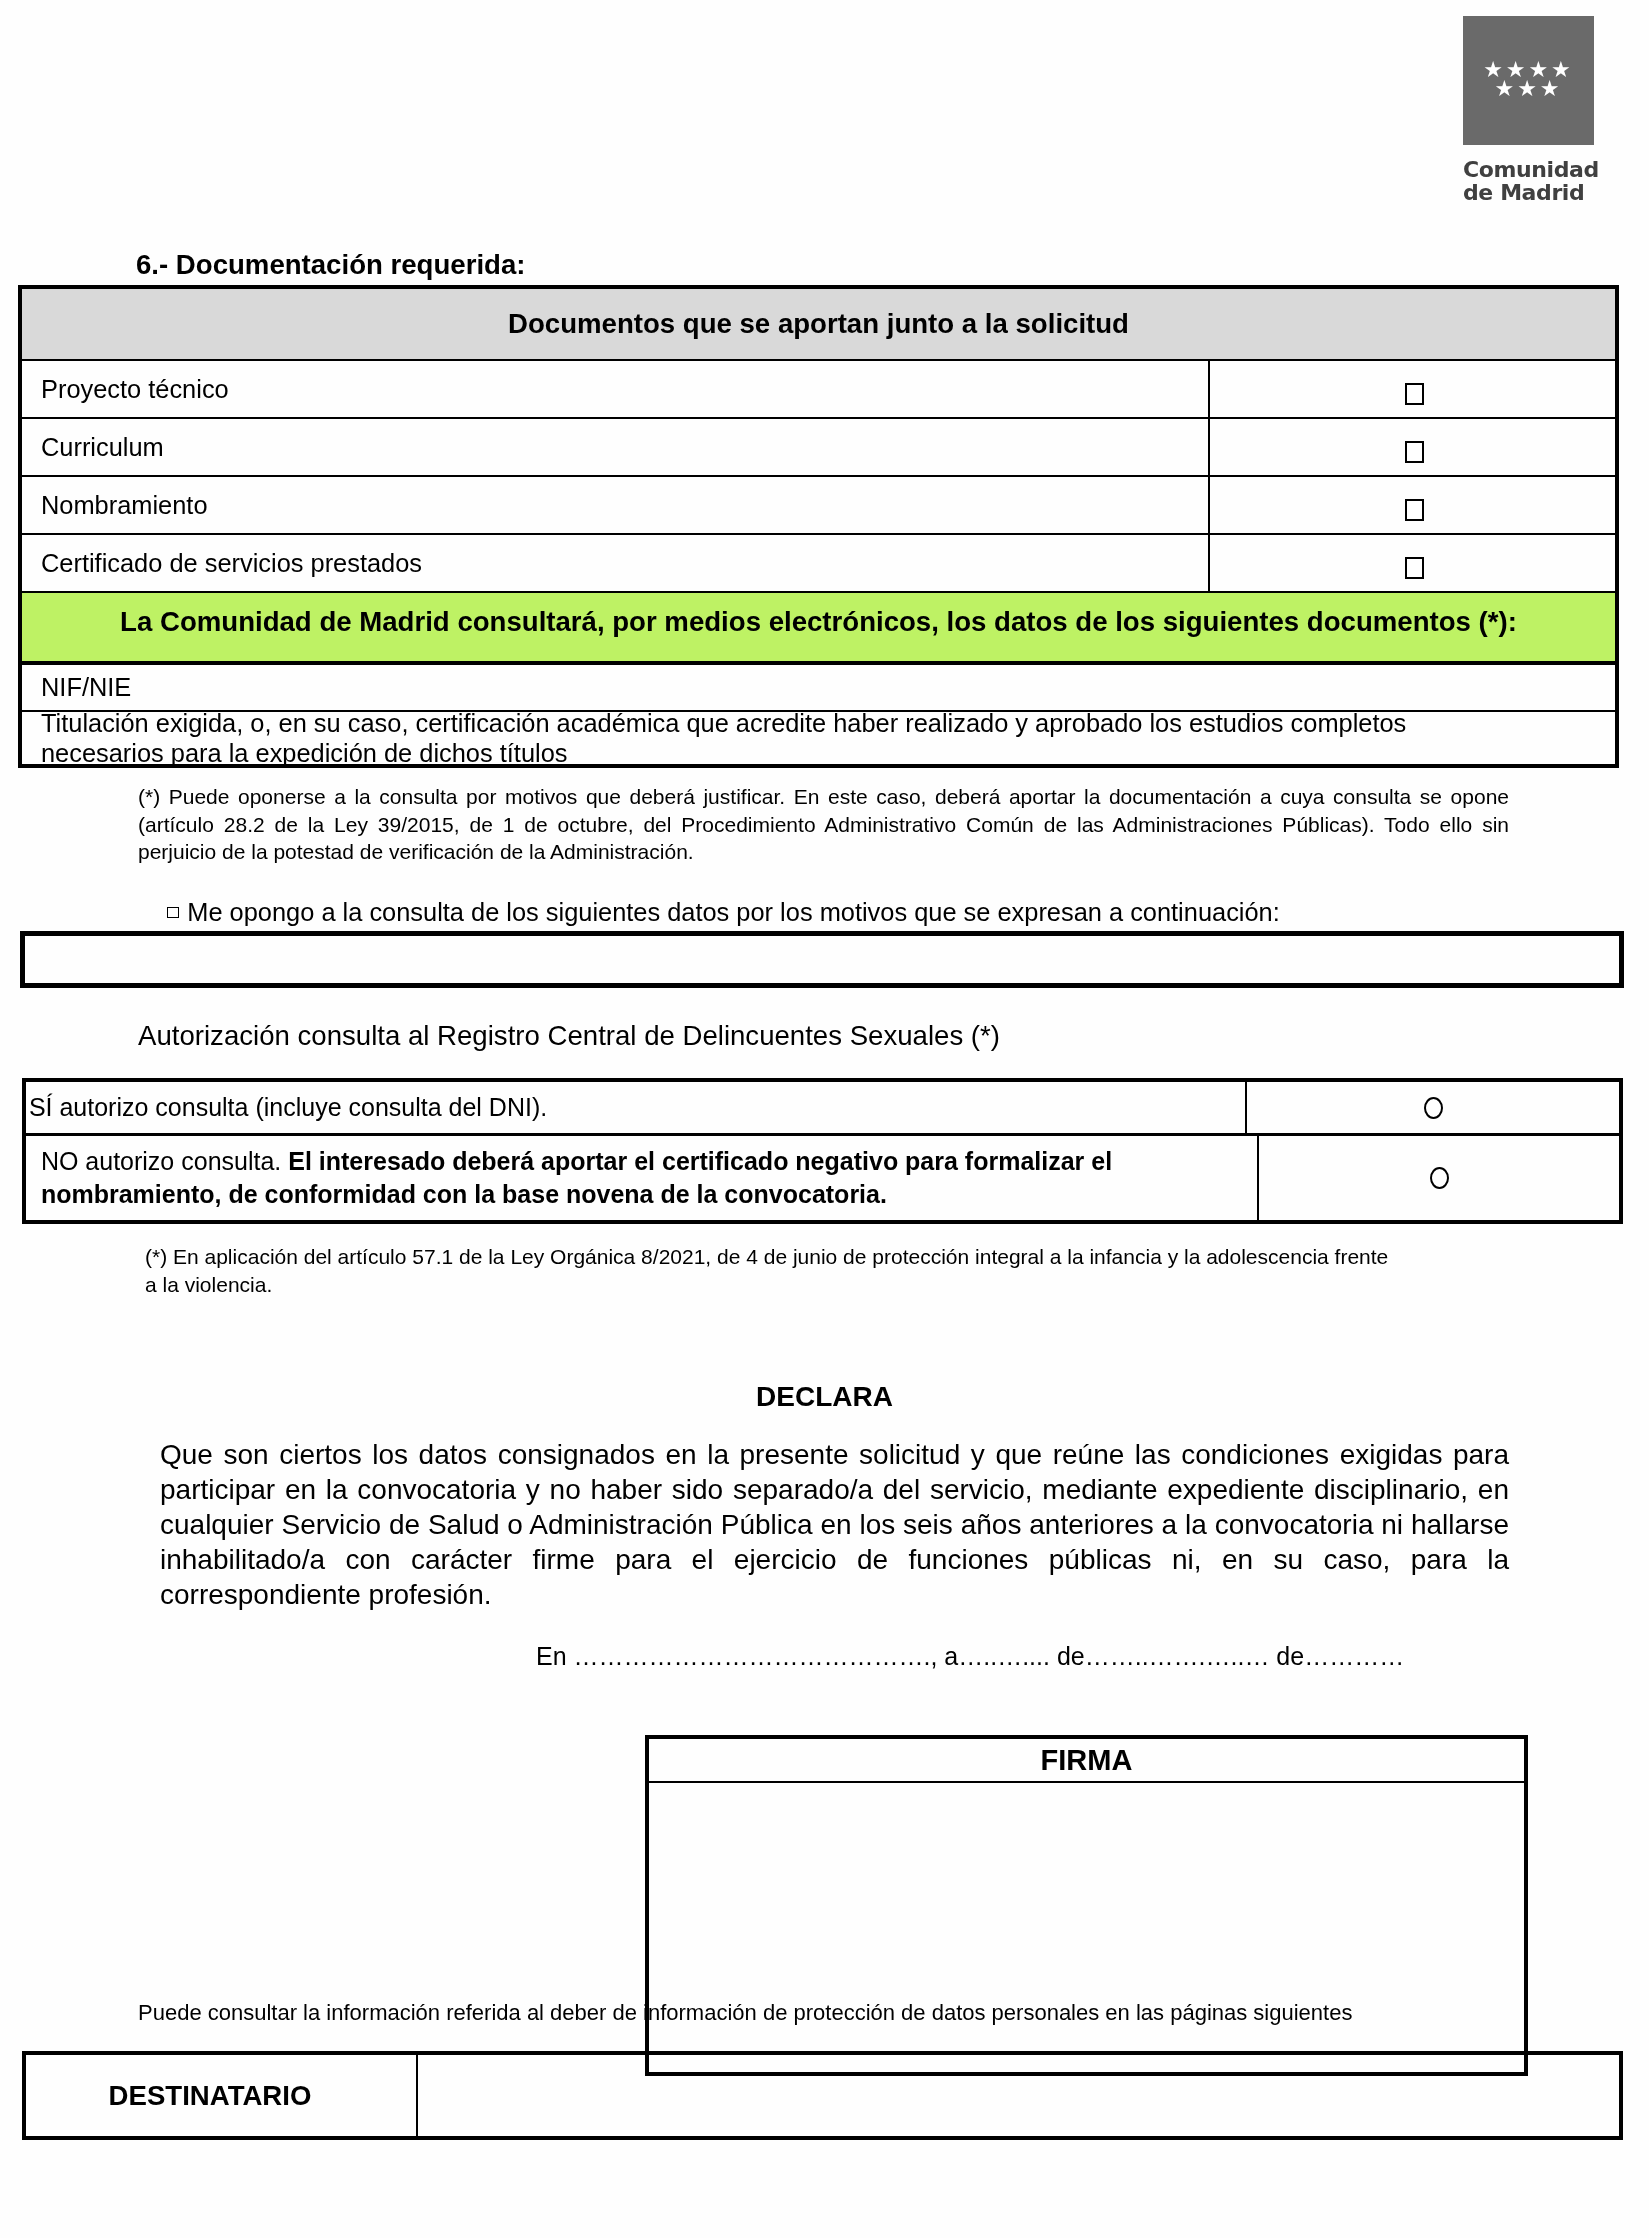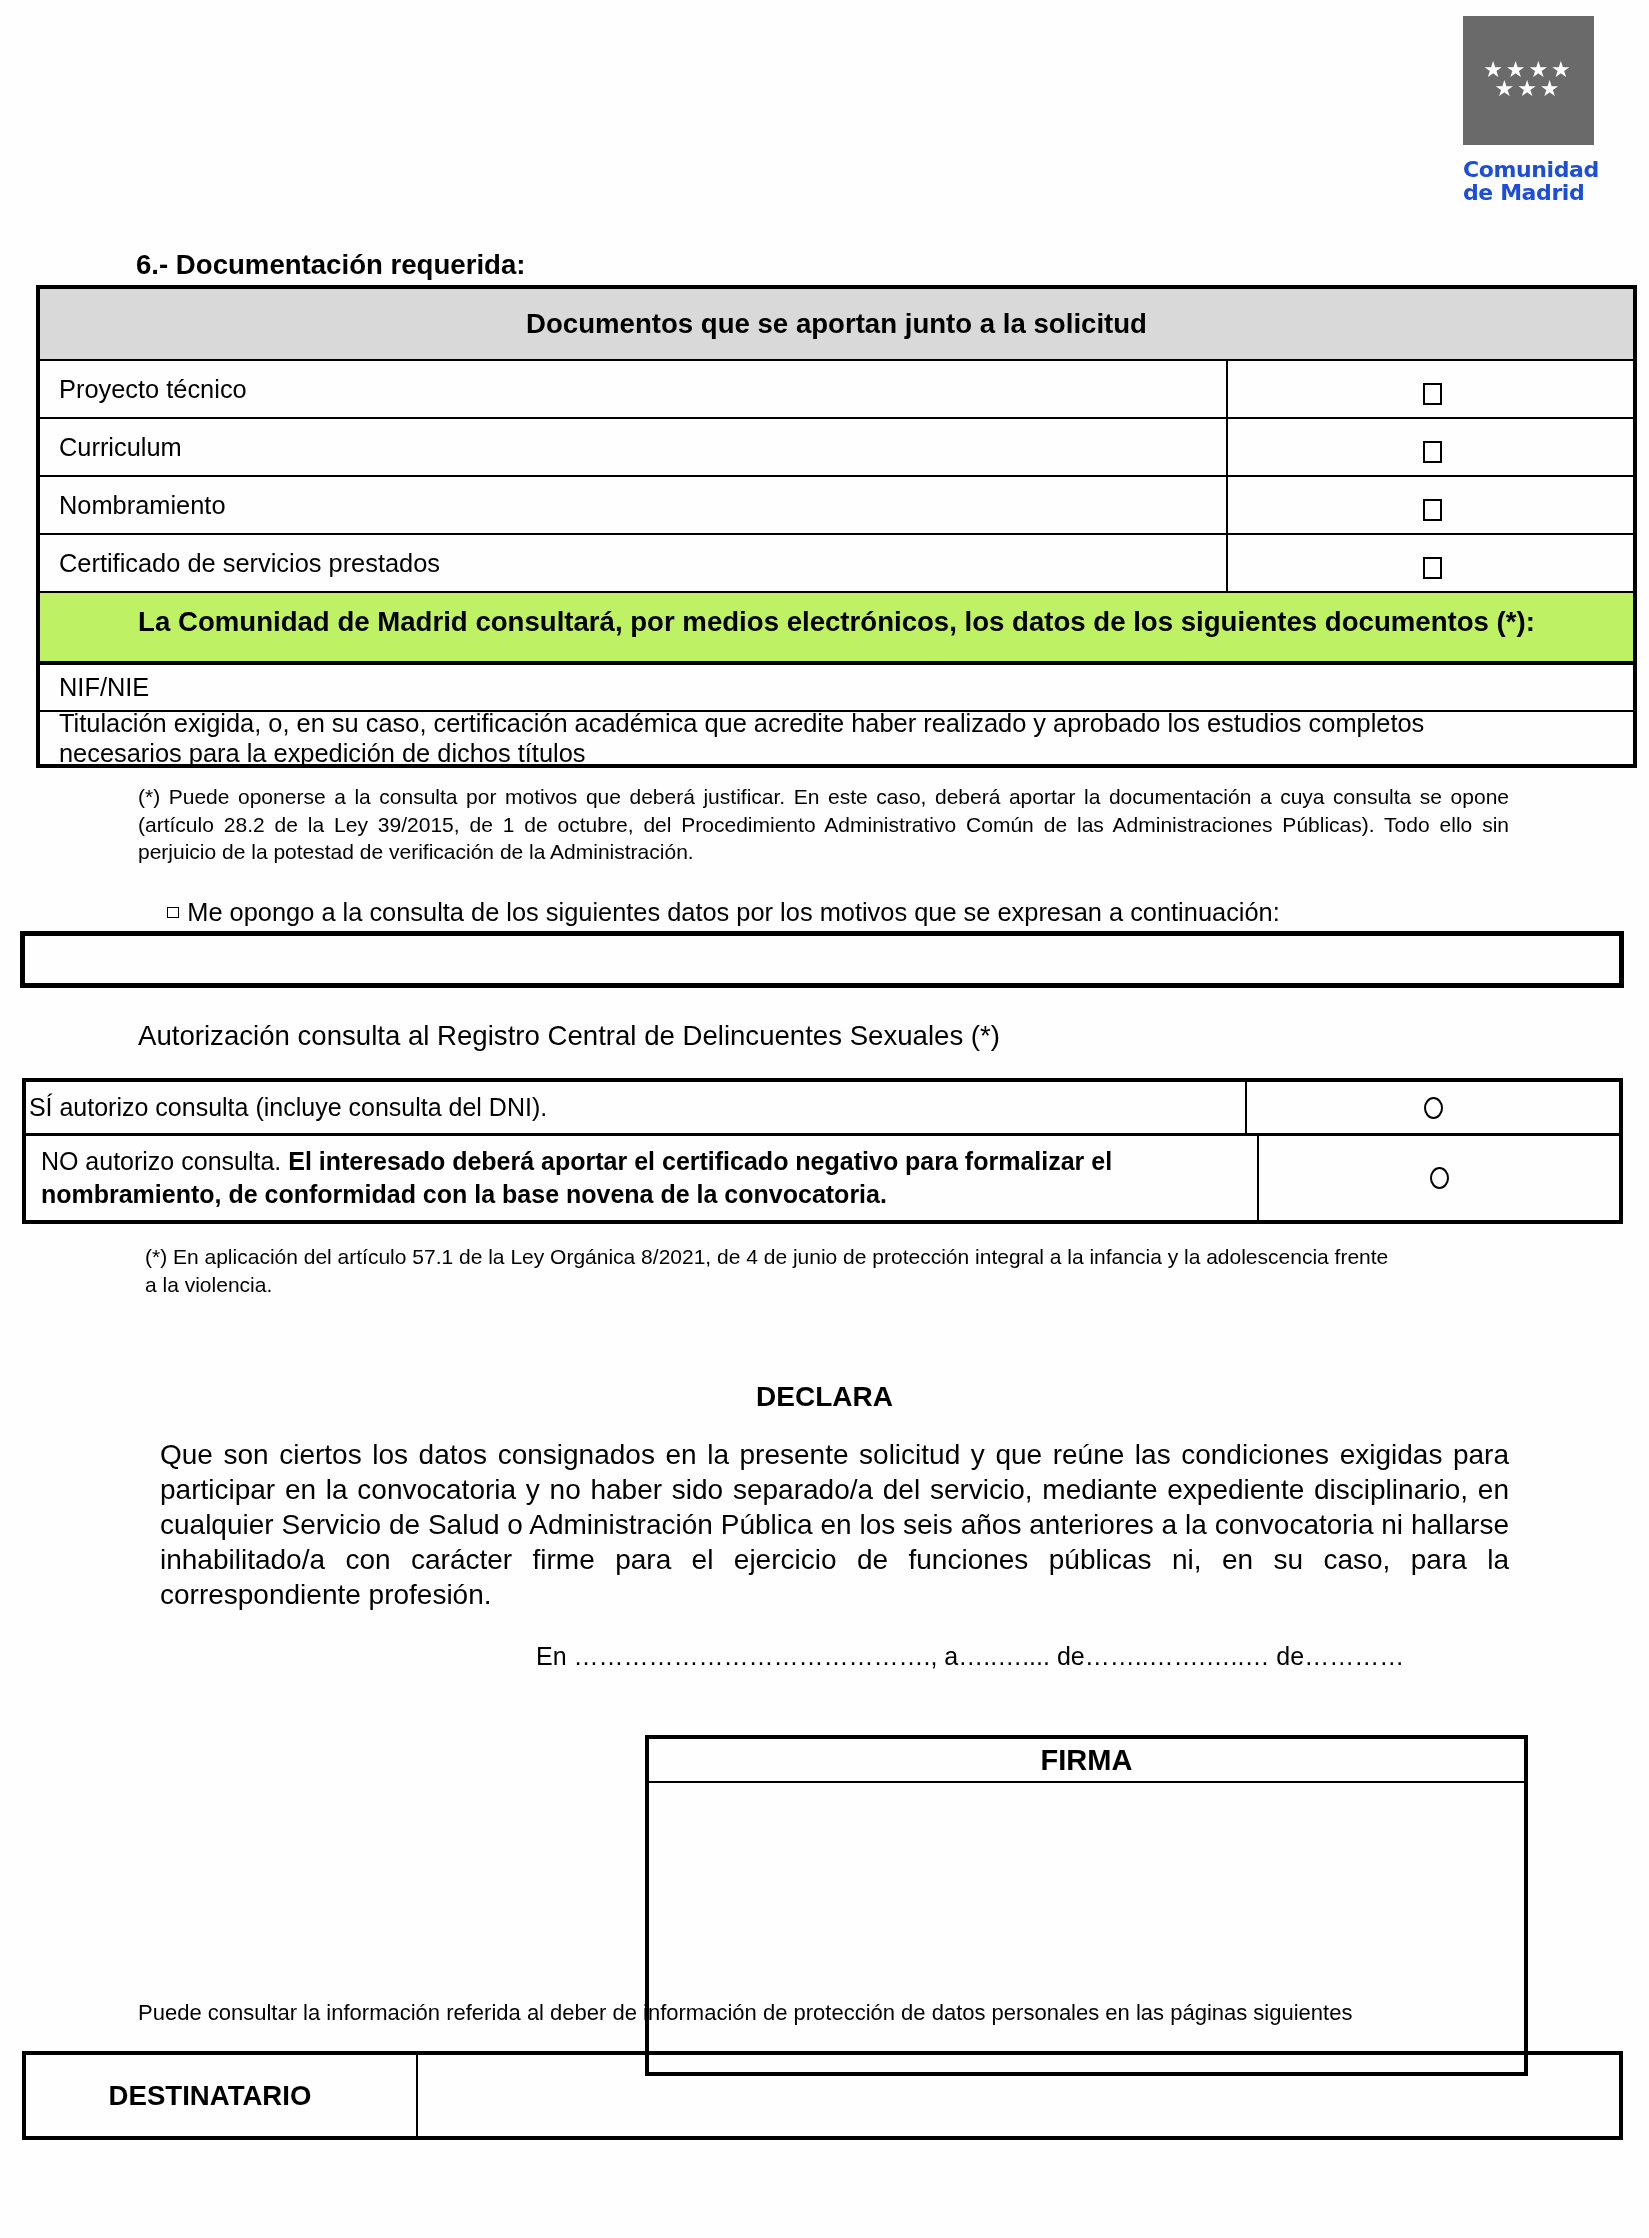--- a/index.html
+++ b/index.html
@@ -4,26 +4,26 @@
   <style>
     * { box-sizing: border-box; margin: 0; padding: 0; }
     html, body { width: 1649px; height: 2239px; background: #fefefe; overflow: hidden; }
     body { position: relative; font-family: "Liberation Sans", sans-serif; color: #000; }
     .abs { position: absolute; }
 
     
     .logo { left: 1463px; top: 16px; width: 132px; }
     .logo-box { width: 131px; height: 129px; background: #6a6a6a; position: relative; }
     .logo-stars { position: absolute; left: 0; right: 0; top: 44px; text-align: center; color: #fff; font-size: 22px; line-height: 19px; letter-spacing: 2.9px; }
-    .logo-text { margin-top: 13px; font-weight: bold; font-size: 22px; line-height: 23px; color: #1d4ed8; font-family: "DejaVu Sans", sans-serif; letter-spacing: -0.4px; }
+    .logo-text { margin-top: 13px; font-weight: bold; font-size: 22px; line-height: 23px; color: #404040; font-family: "DejaVu Sans", sans-serif; letter-spacing: -0.4px; }
 
     .section-title { font-size: 27.6px; font-weight: bold; }
 
     
-    .t1 { left: 36px; top: 285px; width: 1601px; border: 4.4px solid #000; }
+    .t1 { left: 18px; top: 285px; width: 1601px; border: 4.4px solid #000; }
     .t1 .hdr { background: #d9d9d9; font-weight: bold; font-size: 27.6px; text-align: center; display: flex; align-items: center; justify-content: center; }
     .t1 .row { display: flex; border-top: 2.9px solid #000; height: 58px; }
     .t1 .row .lbl { flex: 0 0 1188px; padding-left: 19px; font-size: 25.4px; display: flex; align-items: center; border-right: 2.9px solid #000; }
     .t1 .row .chk { flex: 1; display: flex; align-items: center; justify-content: center; padding-top: 10.2px; padding-left: 4.4px; }
     .chkbox { width: 19px; height: 22.5px; border: 2.2px solid #000; background: #fff; }
     .t1 .hdr2 { border-top: 2.9px solid #000; height: 70px; background: #bef264; font-weight: bold; font-size: 27.6px; display: flex; align-items: flex-start; justify-content: center; padding-top: 13px; }
     .t1 .srow { border-top: 4.4px solid #000; font-size: 25.4px; padding-left: 19px; display: flex; align-items: center; }
 
     .note { font-size: 21px; line-height: 27.6px; text-align: justify; }
     .oppose-line { font-size: 25.4px; display: flex; align-items: center; gap: 8.7px; }

